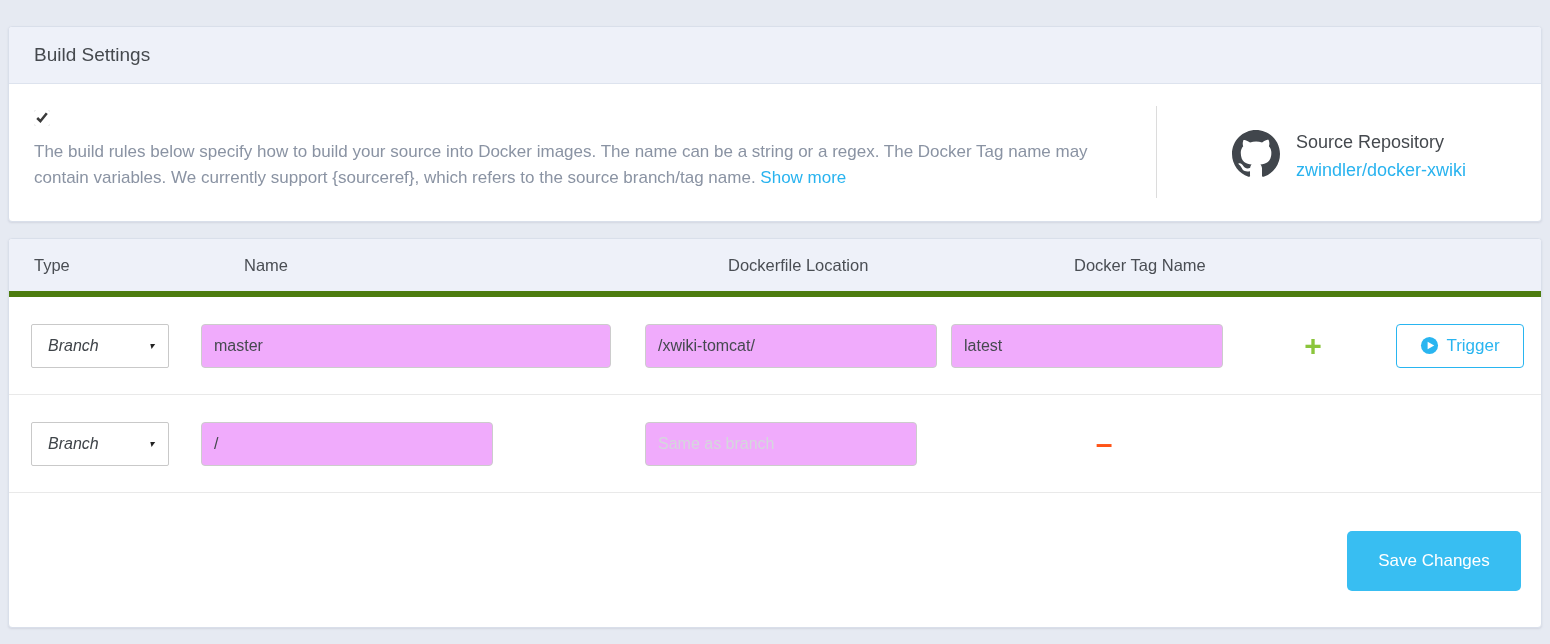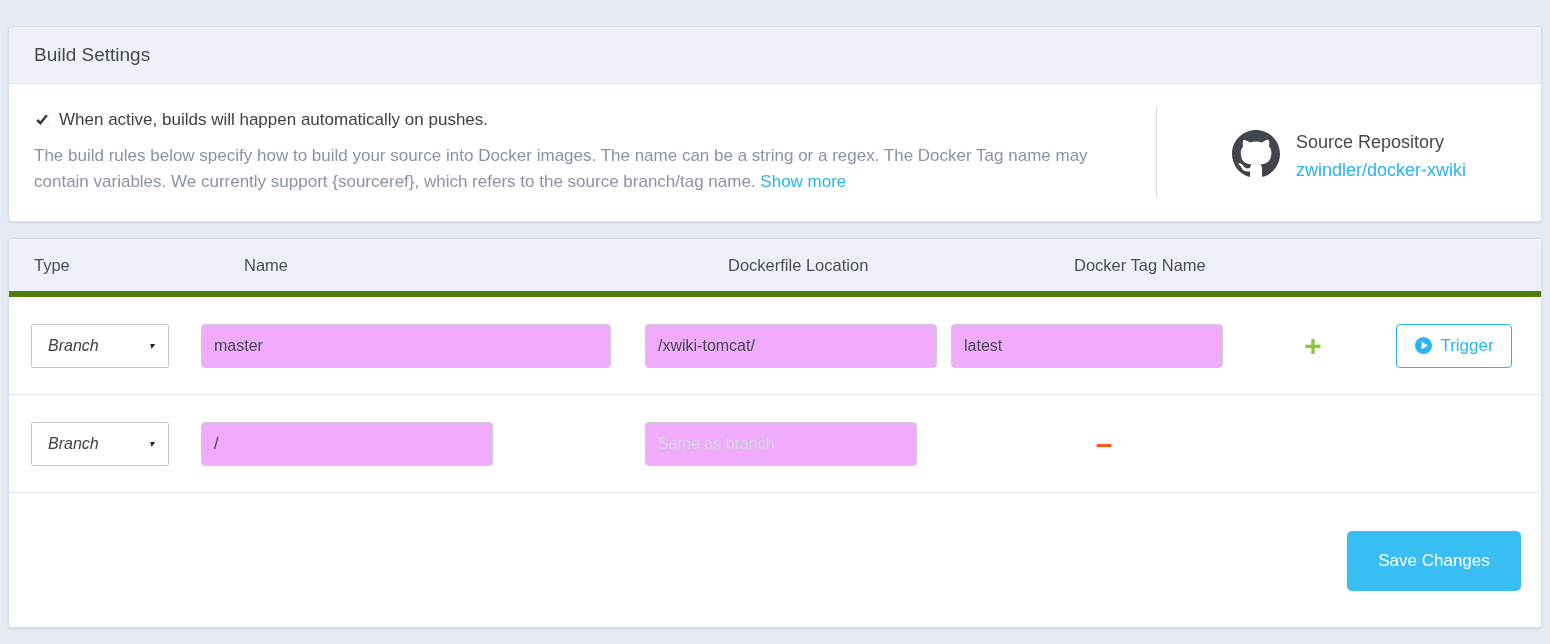--- a/index.html
+++ b/index.html
@@ -129,21 +129,21 @@
     font-weight: bold;
     color: #ff5417;
     line-height: 1;
     cursor: pointer;
     background: none; border: none;
     font-family: "Liberation Sans", sans-serif;
   }
   .trigger-cell { display: flex; justify-content: flex-start; padding-left: 27px; }
   .trigger-btn {
     height: 44px;
-    width: 116px;
+    width: 128px;
     background: #ffffff;
     border: 1px solid #29b5f0;
     border-radius: 4px;
     color: #29b5f0;
     font-size: 17px;
     font-family: "Liberation Sans", sans-serif;
     display: flex;
     align-items: center;
     justify-content: center;
     gap: 7px;
@@ -171,21 +171,20 @@
 </style>
 </head>
 <body>
 
 <div class="panel" id="settings-panel">
   <div class="panel-header">Build Settings</div>
   <div class="settings-body">
     <div class="settings-left">
       <div class="autobuild-row">
         <input type="checkbox" checked="checked" style="">
-        <span class="autobuild-label">When active, builds will happen automatically on pushes.</span>
       </div>
       <div class="build-desc"><span>The build rules below specify how to build your source into Docker images. The name can be a string or a regex. The Docker Tag name may contain variables. We currently support {sourceref}, which refers to the source branch/tag name. </span><a class="link">Show more</a></div>
     </div>
     <div class="v-divider"></div>
     <div class="settings-right">
       <span class="gh-icon">
         <svg viewBox="0 0 16 16" aria-hidden="true">
             <path d="M8 0C3.58 0 0 3.58 0 8c0 3.54 2.29 6.53 5.47 7.59.4.07.55-.17.55-.38 0-.19-.01-.82-.01-1.49-2.01.37-2.53-.49-2.69-.94-.09-.23-.48-.94-.82-1.13-.28-.15-.68-.52-.01-.53.63-.01 1.08.58 1.23.82.72 1.21 1.87.87 2.33.66.07-.52.28-.87.51-1.07-1.78-.2-3.64-.89-3.64-3.95 0-.87.31-1.59.82-2.15-.08-.2-.36-1.02.08-2.12 0 0 .67-.21 2.2.82.64-.18 1.32-.27 2-.27s1.36.09 2 .27c1.53-1.04 2.2-.82 2.2-.82.44 1.1.16 1.92.08 2.12.51.56.82 1.27.82 2.15 0 3.07-1.87 3.75-3.65 3.95.29.25.54.73.54 1.48 0 1.07-.01 1.93-.01 2.2 0 .21.15.46.55.38A8.01 8.01 0 0 0 16 8c0-4.42-3.58-8-8-8z"></path>
           </svg>
       </span>

